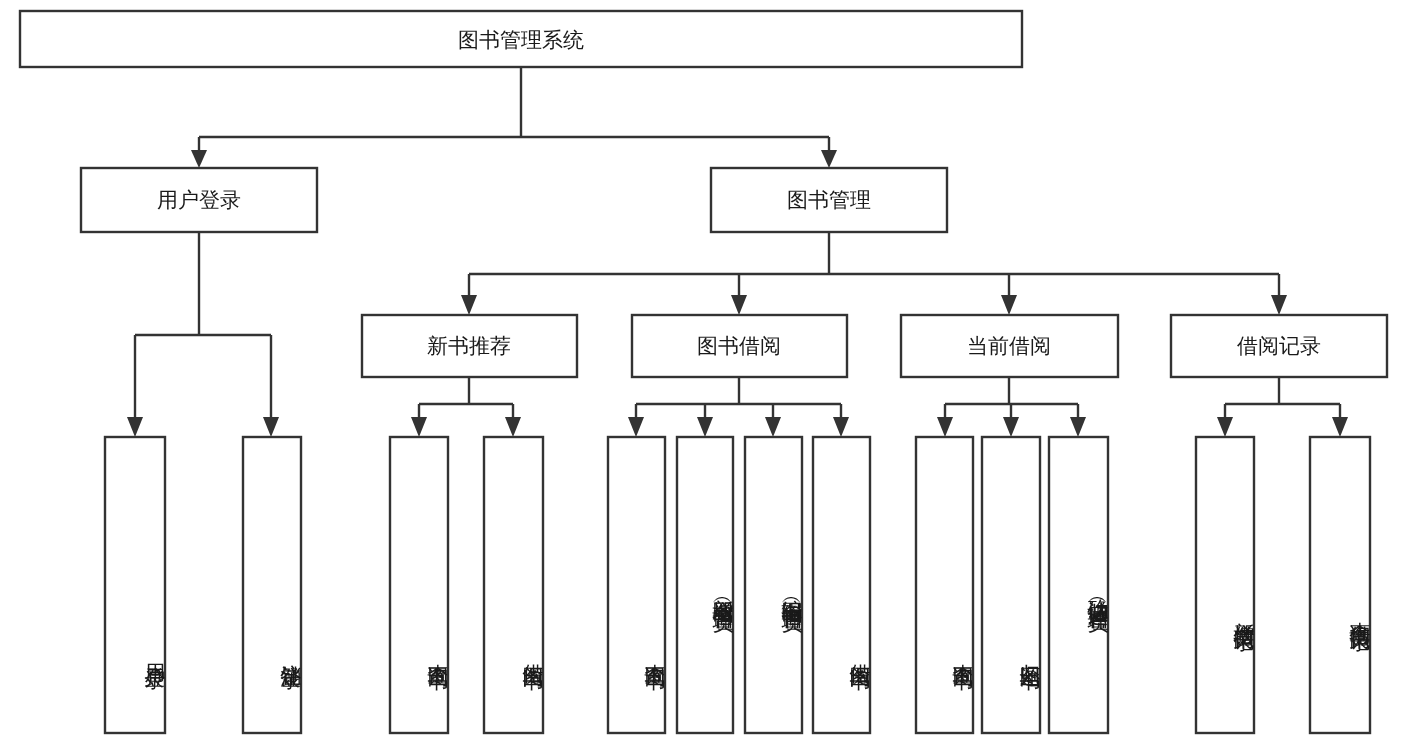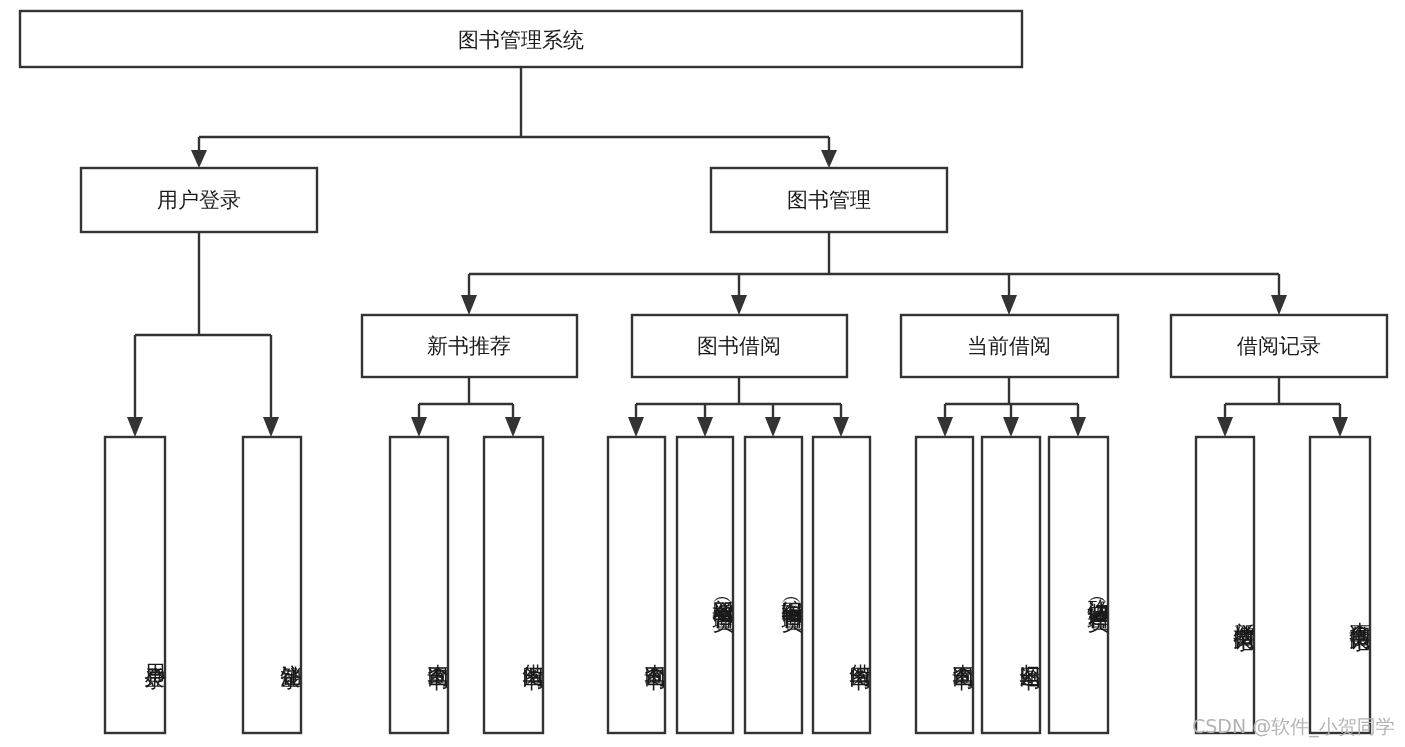--- a/index.html
+++ b/index.html
@@ -201,15 +201,14 @@
   <div class="vlabel" style="left:916px; top:437px; width:57px; height:296px; padding-top:66px;">查询图书</div>
 
   <div class="vlabel" style="left:982px; top:437px; width:58px; height:296px; padding-top:66px;">归还图书</div>
 
   <div class="vlabel" style="left:1049px; top:437px; width:59px; height:296px; padding-top:6px;">确认归还（管理员）</div>
 
   <div class="vlabel" style="left:1196px; top:437px; width:58px; height:296px; padding-top:26px;">新增借阅记录</div>
 
   <div class="vlabel" style="left:1310px; top:437px; width:60px; height:296px; padding-top:26px;">查询借阅记录</div>
 
-  <div class="watermark" style="left:1192px; top:714px;">CSDN @软件_小贺同学</div>
 
 </div>
 
 </body></html>

